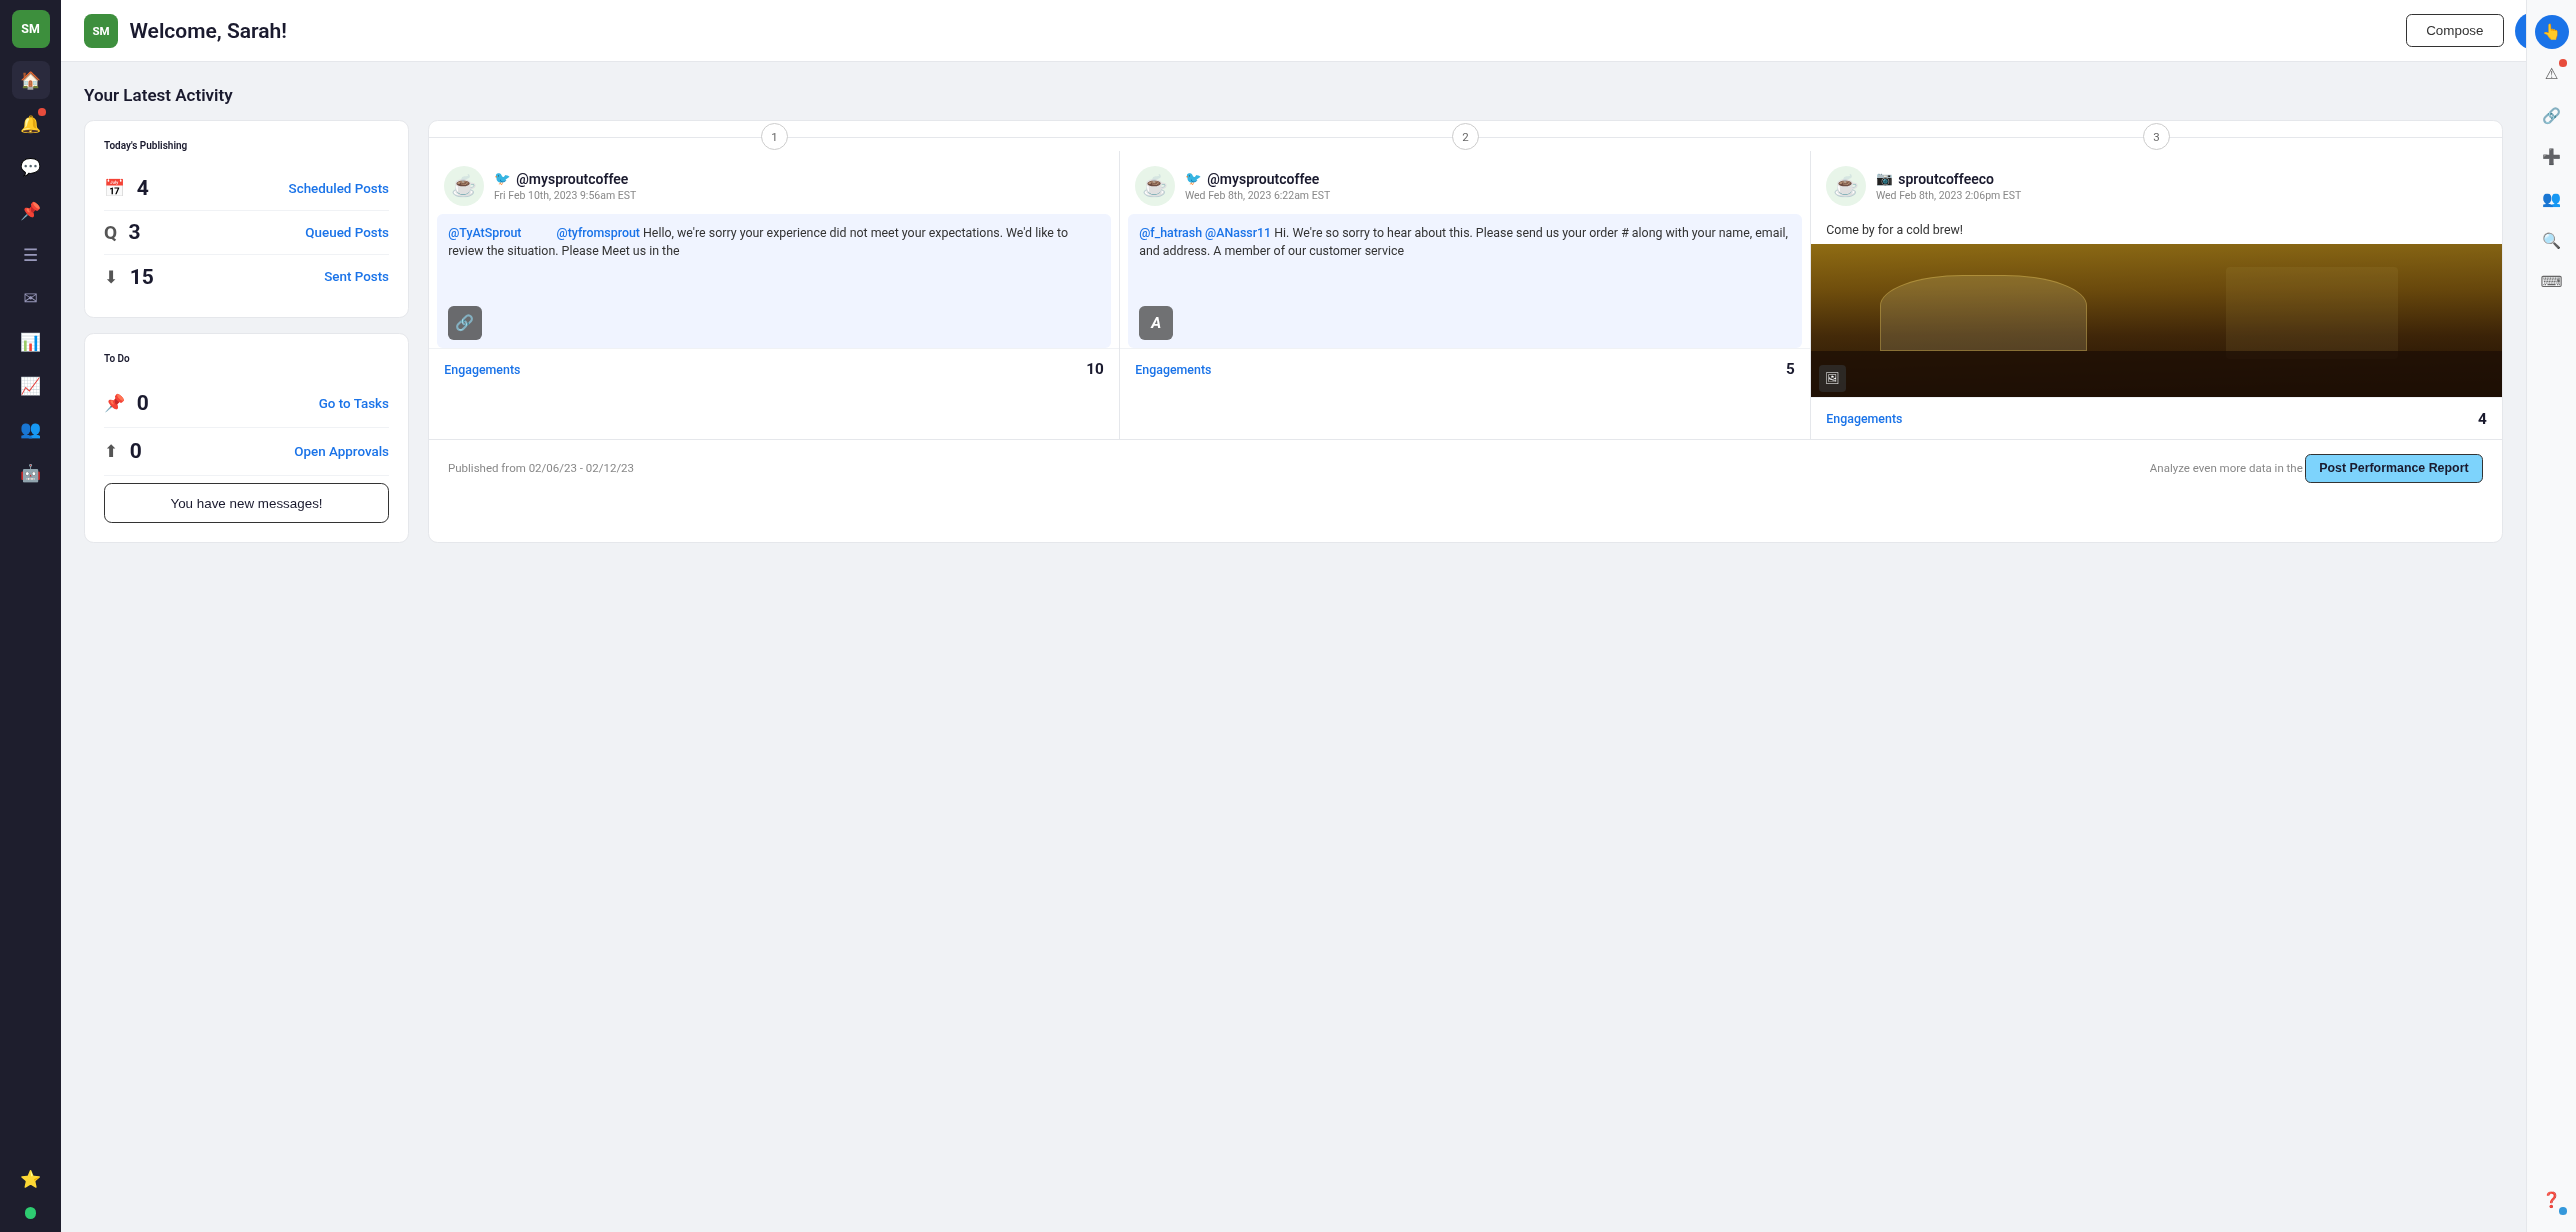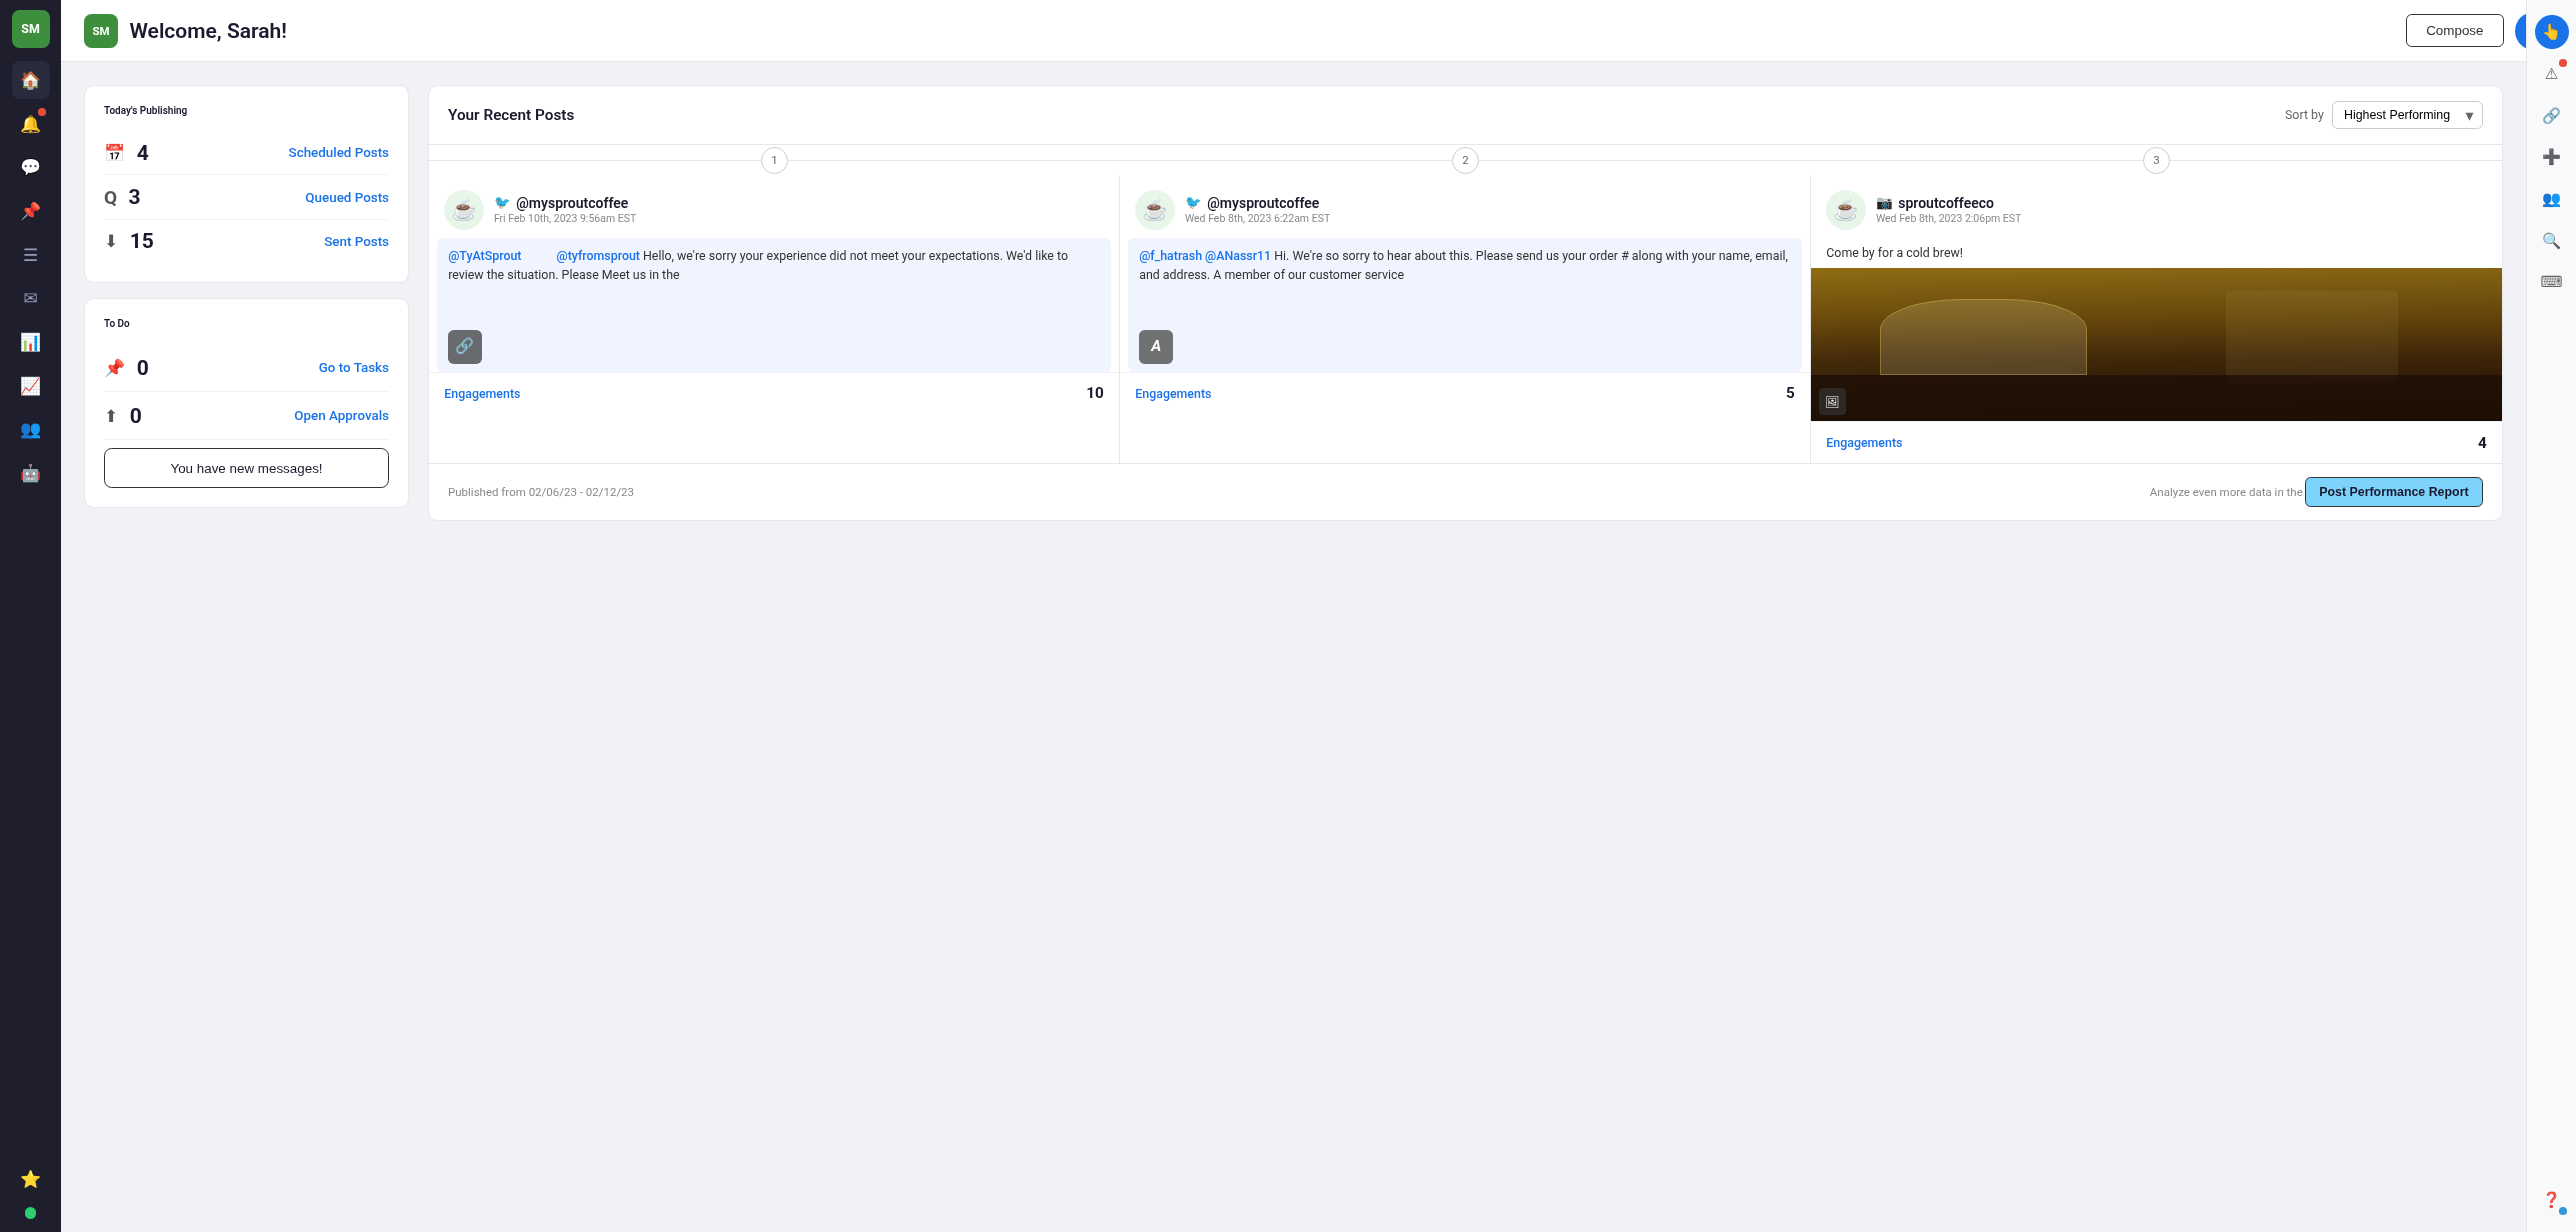--- a/index.html
+++ b/index.html
@@ -465,20 +465,21 @@
 <div class="main">
 
   <div class="header">
     <div class="header-logo">SM</div>
     <div class="header-title">Welcome, Sarah!</div>
     <button class="compose-btn">Compose</button>
     <button class="compose-icon-btn">✏</button>
   </div>
 
   <div class="content">
+    <div class="activity-title">Your Latest Activity</div>
 
     <div class="content-grid">
 
       <div class="left-panel">
 
         <div class="card">
           <div class="card-title">Today's Publishing</div>
 
           <div class="stat-row">
             <div class="stat-left">
@@ -522,33 +523,20 @@
               <span class="stat-number">0</span>
             </div>
             <a class="stat-link">Open Approvals</a>
           </div>
 
           <button class="new-messages-btn">You have new messages!</button>
         </div>
       </div>
 
       <div class="recent-posts-card">
-        <div class="recent-posts-header">
-          <div class="recent-posts-title">Your Recent Posts</div>
-          <div class="sort-by-area">
-            <span class="sort-label">Sort by</span>
-            <div class="sort-dropdown-wrapper">
-              <select class="sort-dropdown">
-                <option>Highest Performing</option>
-                <option>Most Recent</option>
-                <option>Lowest Performing</option>
-              </select>
-            </div>
-          </div>
-        </div>
 
         <div class="posts-grid-wrapper">
 
           <div style="position:absolute; top:-14.4px; left:0; right:0; display:grid; grid-template-columns:repeat(3,1fr); z-index:2;">
             <div style="display:flex;justify-content:center;">
                 <span style="width:27px;height:27px;border-radius:50%;border:1.4px solid #ccc;background:white;display:flex;align-items:center;justify-content:center;font-size:11.5px;color:#666;">1</span>
               </div>
             <div style="display:flex;justify-content:center;">
                 <span style="width:27px;height:27px;border-radius:50%;border:1.4px solid #ccc;background:white;display:flex;align-items:center;justify-content:center;font-size:11.5px;color:#666;">2</span>
               </div>

